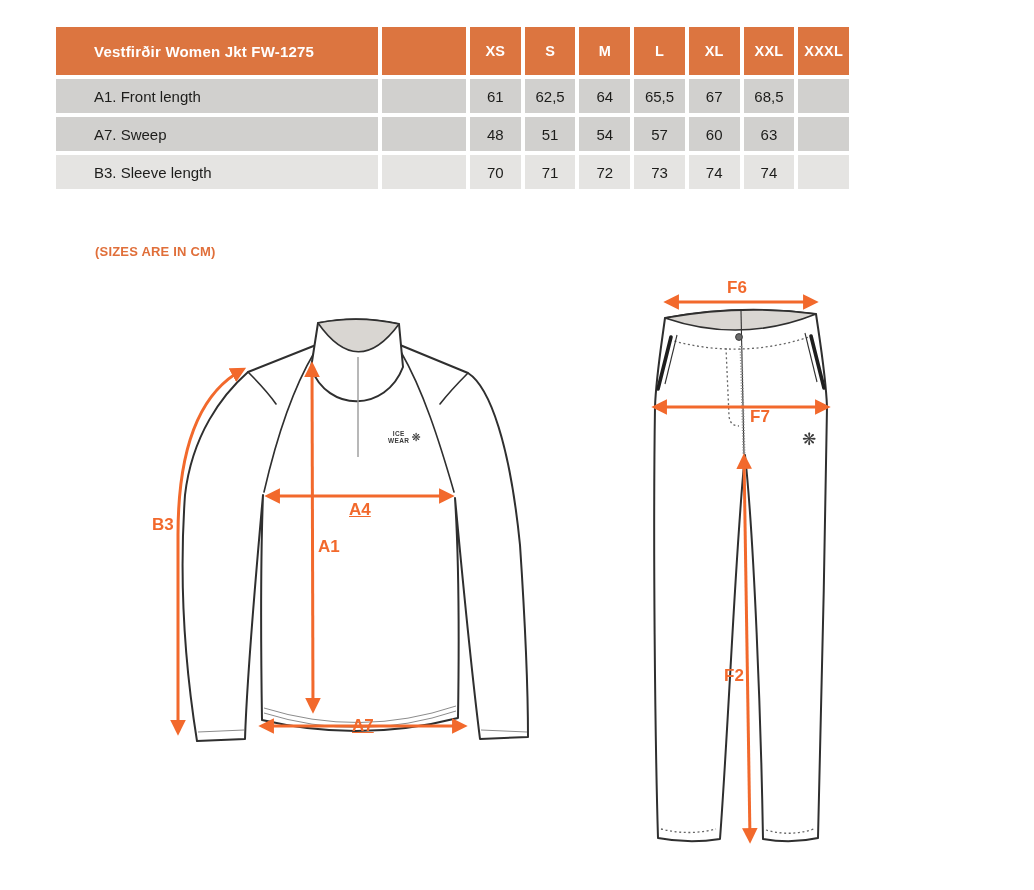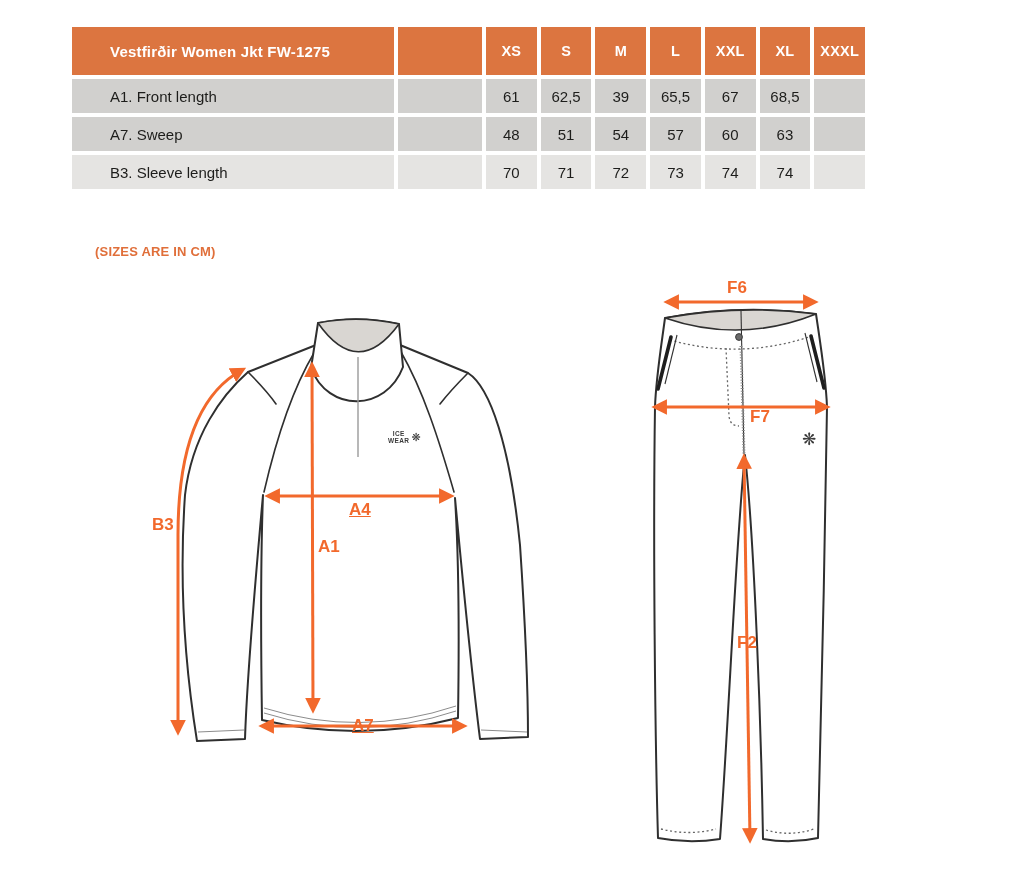--- a/index.html
+++ b/index.html
@@ -1,20 +1,20 @@
 <!DOCTYPE html>
 <html style="--header-orange: #DC7540; --accent-orange: #F2692C; --note-orange: #E06F3A; --row-dark: #D1D0CE; --row-light: #E5E4E2;"><head>
 <meta charset="utf-8">
 <style>
   html,body{margin:0;padding:0;background:#fff;}
   body{font-family:"Liberation Sans", sans-serif; color:#1d1d1b; -webkit-font-smoothing:antialiased;}
   .canvas{position:relative; width:1034px; height:890px; background:#fff; overflow:hidden;}
 
   
-  .size-table{position:absolute; left:30px; top:27px; width:793px;padding-left:42px;}
+  .size-table{position:absolute; left:14px; top:27px; width:793px;padding-left:42px;}
   .t-row{display:grid; grid-template-columns:322px 84px repeat(7,1fr); gap:4px; margin-bottom:4px;}
   .cell{display:flex; align-items:center; justify-content:center; height:34px; font-size:15px;}
   .t-head .cell{height:48px; background:var(--header-orange,#DC7540); color:#fff; font-weight:700; font-size:14.5px; letter-spacing:.2px;}
   .cell.lab{justify-content:flex-start; padding-left:38px; box-sizing:border-box;}
   .t-head .cell.lab{font-size:15px;}
   .r-dark .cell{background:var(--row-dark,#D1D0CE);}
   .r-light .cell{background:var(--row-light,#E5E4E2);}
 
   .note{position:absolute; left:68px; top:244px; font-size:13px; letter-spacing:.2px; color:var(--note-orange,#E06F3A); font-weight:700;margin-left:27px;}
 
@@ -49,31 +49,31 @@
 <div class="canvas">
 
   <div class="size-table">
     <div class="t-row t-head">
       <div class="cell lab">Vestfirðir Women Jkt FW-1275</div>
       <div class="cell"></div>
       <div class="cell">XS</div>
       <div class="cell">S</div>
       <div class="cell">M</div>
       <div class="cell">L</div>
+      <div class="cell">XL</div>
       <div class="cell">XXL</div>
-      <div class="cell">XL</div>
       <div class="cell">XXXL</div>
     </div>
 
     <div class="t-row r-dark">
       <div class="cell lab">A1. Front length</div>
       <div class="cell"></div>
       <div class="cell">61</div>
       <div class="cell">62,5</div>
-      <div class="cell">39</div>
+      <div class="cell">64</div>
       <div class="cell">65,5</div>
       <div class="cell">67</div>
       <div class="cell">68,5</div>
       <div class="cell"></div>
     </div>
 
 
     <div class="t-row r-dark">
       <div class="cell lab">A7. Sweep</div>
       <div class="cell"></div>
@@ -180,17 +180,17 @@
     </g>
     <g>
       <path class="arrow" marker-start="url(#ahp)" marker-end="url(#ahp)" d="M 43,24 L 189,24"></path>
       <path class="arrow" marker-start="url(#ahp)" marker-end="url(#ahp)" d="M 31,129 L 201,129"></path>
       <path class="arrow" marker-start="url(#ahp)" marker-end="url(#ahp)" d="M 119,180 L 125,561"></path>
     </g>
   </svg>
 
   <span class="dim-label" style="left:727px; top:279px;">F6</span>
   <span class="dim-label" style="left:750px; top:408px;">F7</span>
-  <span class="dim-label" style="left:724px; top:634px;margin-left:13px;">F2</span>
+  <span class="dim-label" style="left:724px; top:667px;">F2</span>
 
   <span class="pt-snow">❋</span>
 
 </div>
 
 </body></html>

